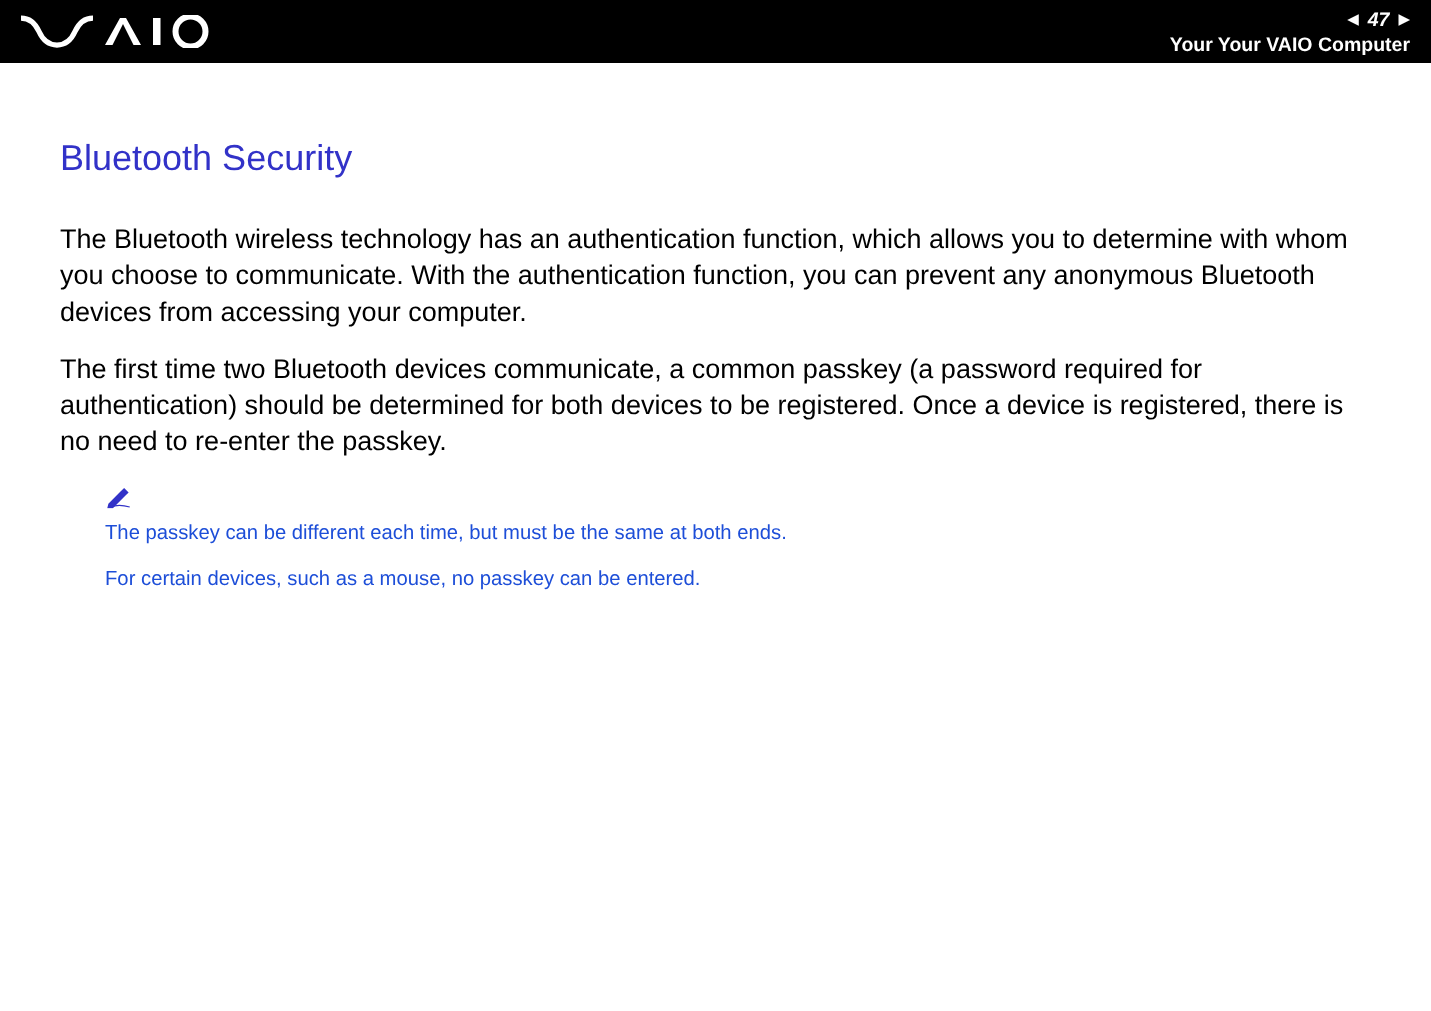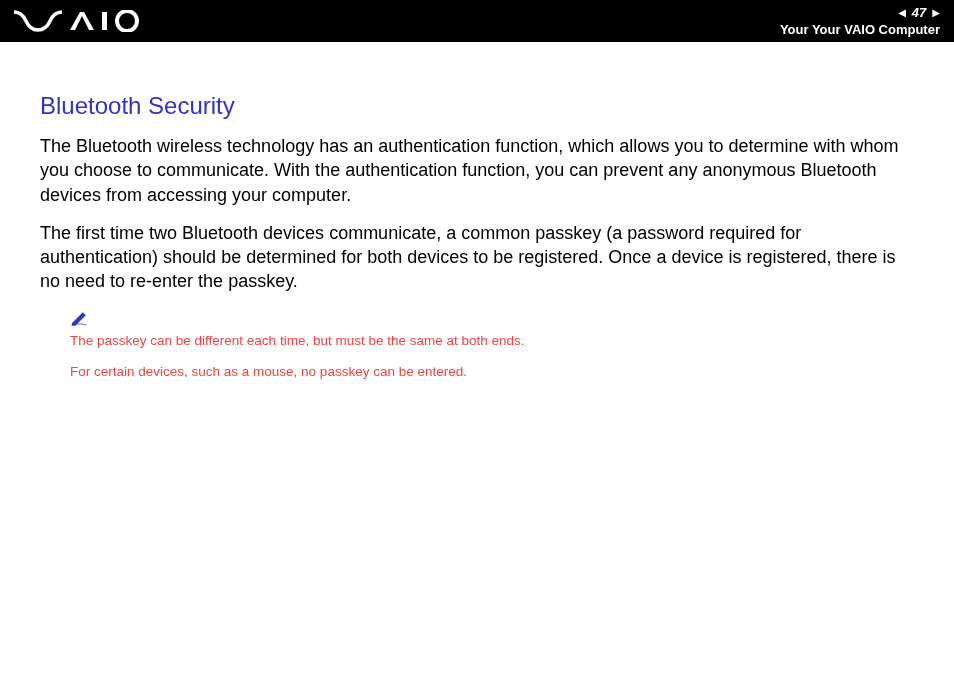--- a/index.html
+++ b/index.html
@@ -58,21 +58,21 @@
       font-size: 13px;
       font-weight: bold;
     }
     .content {
       padding: 50px 40px 20px 40px;
     }
     .section-title {
       color: #3232c8;
       font-size: 24px;
       font-weight: normal;
-      margin-bottom: 14px;
+      margin-bottom: 27px;
     }
     .body-text {
       font-size: 18px;
       color: #000000;
       line-height: 1.35;
       margin-bottom: 14px;
     }
     .note-section {
       padding-left: 30px;
       margin-top: 18px;
@@ -80,21 +80,21 @@
     .note-icon {
       margin-bottom: 2px;
     }
     .note-icon svg {
       width: 18px;
       height: 14px;
       fill: #3232c8;
     }
     .note-text {
       font-size: 13.5px;
-      color: #ef4444;
+      color: #1d4ed8;
       line-height: 1.3;
       margin-bottom: 14px;
     }
   </style>
 </head>
 <body>
 
 <div class="header">
   <div class="logo">
     <svg viewBox="0 0 140 22">

